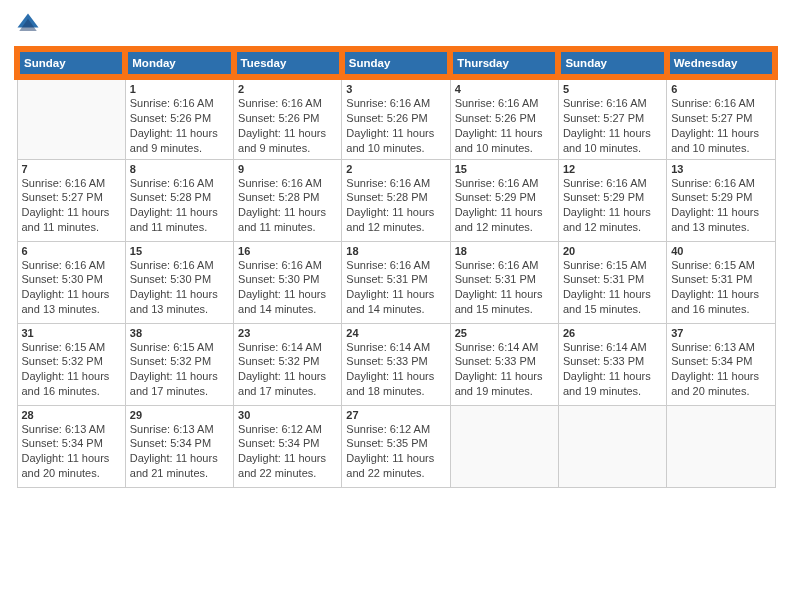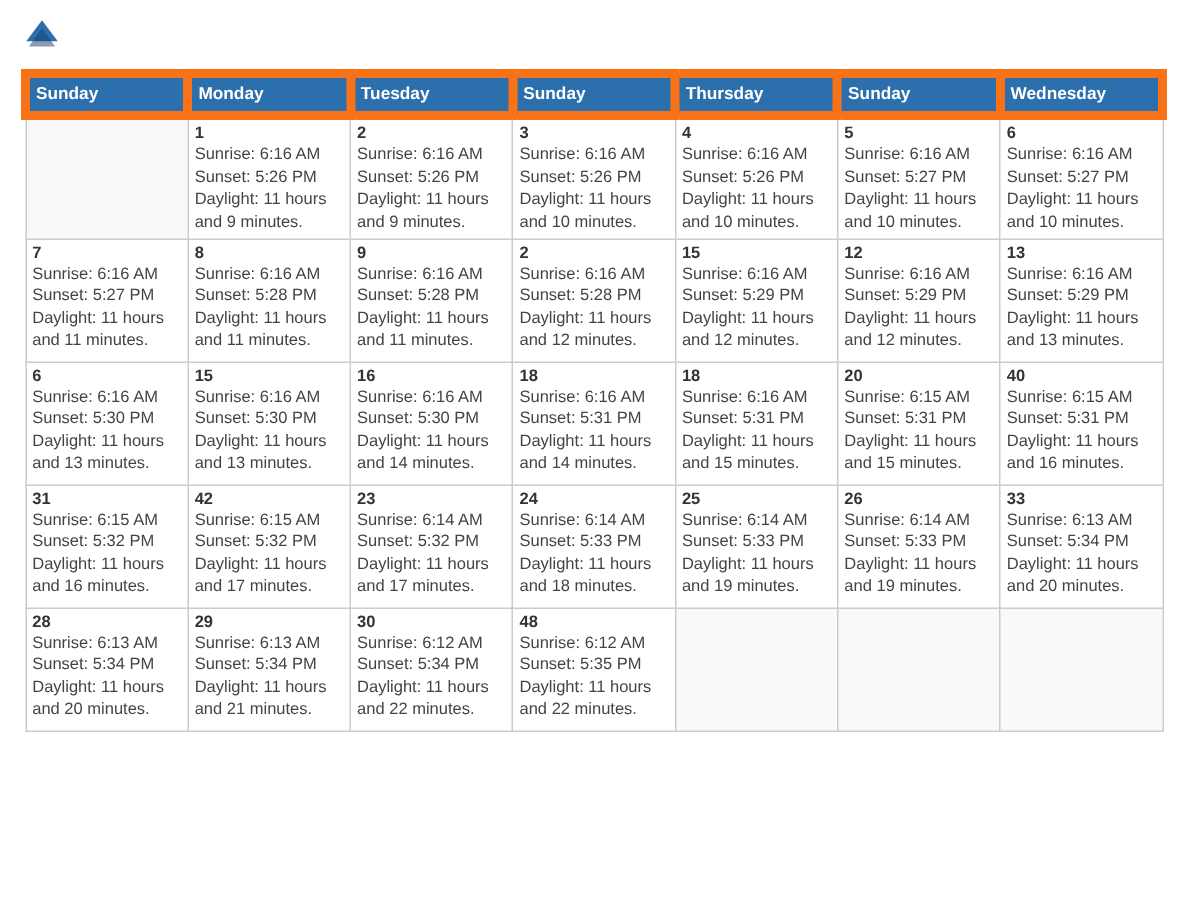--- a/index.html
+++ b/index.html
@@ -280,21 +280,21 @@
         </tr>
         <tr>
           <td>
             <span class="day-number">31</span>
             <div class="day-info" style="white-space: pre-line;">Sunrise: 6:15 AM
 Sunset: 5:32 PM
 Daylight: 11 hours
 and 16 minutes.</div>
           </td>
           <td>
-            <span class="day-number">42</span>
+            <span class="day-number">38</span>
             <div class="day-info" style="white-space: pre-line;">Sunrise: 6:15 AM
 Sunset: 5:32 PM
 Daylight: 11 hours
 and 17 minutes.</div>
           </td>
           <td>
             <span class="day-number">23</span>
             <div class="day-info" style="white-space: pre-line;">Sunrise: 6:14 AM
 Sunset: 5:32 PM
 Daylight: 11 hours
@@ -315,21 +315,21 @@
 and 19 minutes.</div>
           </td>
           <td>
             <span class="day-number">26</span>
             <div class="day-info" style="white-space: pre-line;">Sunrise: 6:14 AM
 Sunset: 5:33 PM
 Daylight: 11 hours
 and 19 minutes.</div>
           </td>
           <td>
-            <span class="day-number">33</span>
+            <span class="day-number">37</span>
             <div class="day-info" style="white-space: pre-line;">Sunrise: 6:13 AM
 Sunset: 5:34 PM
 Daylight: 11 hours
 and 20 minutes.</div>
           </td>
         </tr>
         <tr>
           <td>
             <span class="day-number">28</span>
             <div class="day-info" style="white-space: pre-line;">Sunrise: 6:13 AM
@@ -345,21 +345,21 @@
 and 21 minutes.</div>
           </td>
           <td>
             <span class="day-number">30</span>
             <div class="day-info" style="white-space: pre-line;">Sunrise: 6:12 AM
 Sunset: 5:34 PM
 Daylight: 11 hours
 and 22 minutes.</div>
           </td>
           <td>
-            <span class="day-number">48</span>
+            <span class="day-number">27</span>
             <div class="day-info" style="white-space: pre-line;">Sunrise: 6:12 AM
 Sunset: 5:35 PM
 Daylight: 11 hours
 and 22 minutes.</div>
           </td>
           <td class="empty"></td>
           <td class="empty"></td>
           <td class="empty"></td>
         </tr>
       </tbody>

